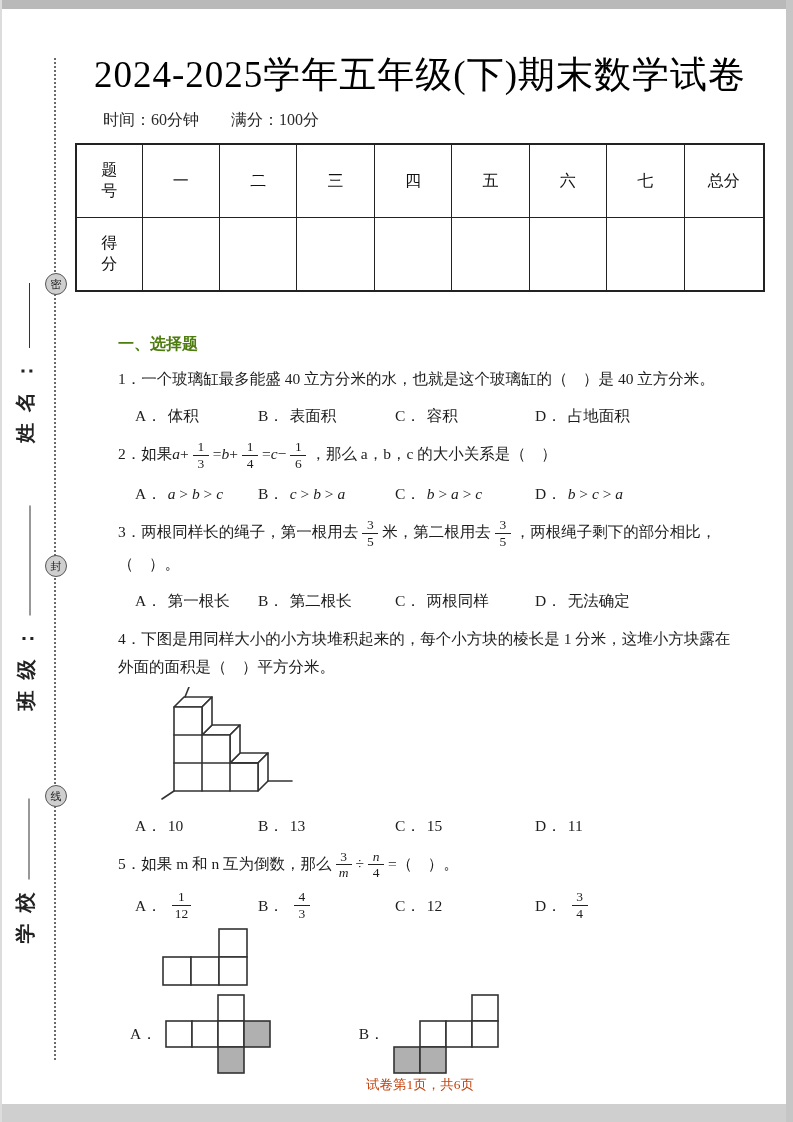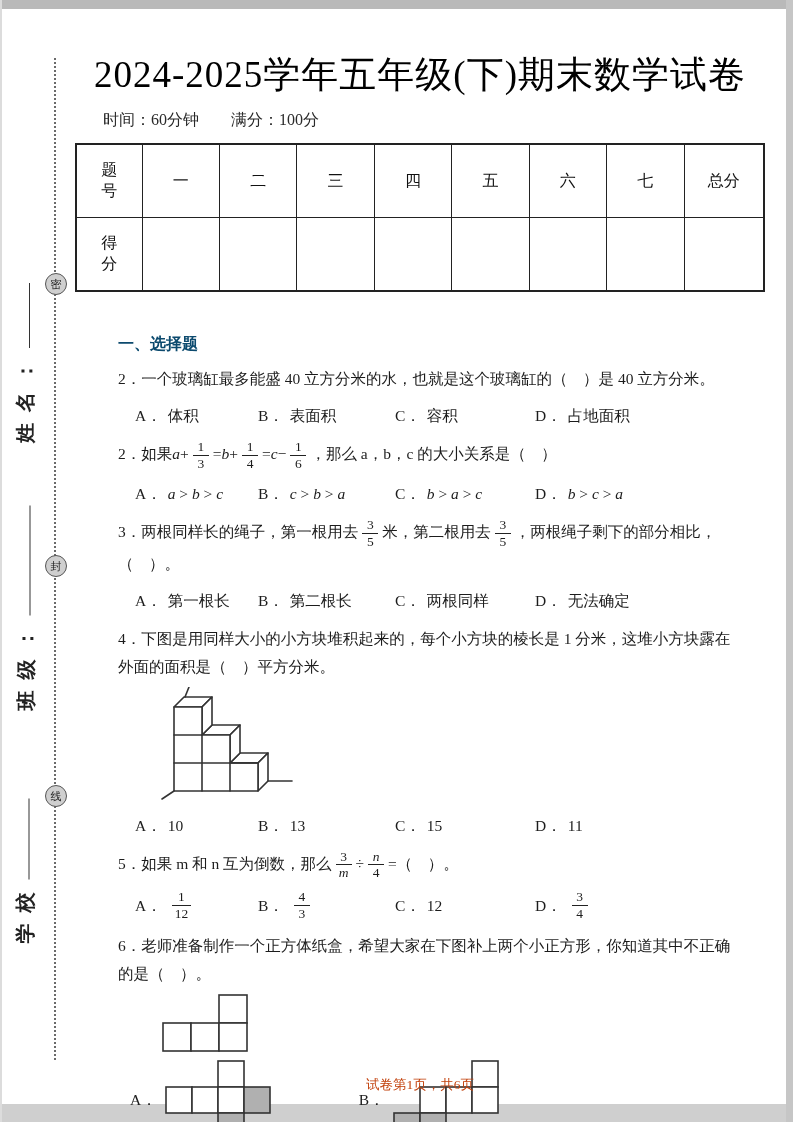--- a/index.html
+++ b/index.html
@@ -26,21 +26,21 @@
   
   .content{position:absolute;left:75px;top:0;width:690px;}
   .title{margin-top:50px;text-align:center;font-size:37px;font-weight:normal;letter-spacing:1px;color:#000;}
   .meta{margin-top:10px;font-size:16px;color:#2a2a2a;}
   .meta span{margin-left:28px;}
 
   table.score{margin-top:12px;border-collapse:collapse;width:690px;border:2px solid #222;
               font-size:16px;color:#111;}
   table.score td{border:1.2px solid #222;height:27px;text-align:center;padding:15px;}
 
-  .section-head{margin-top:42px;margin-left:43px;font-size:16px;font-weight:bold;color:#0c4a6e;}
+  .section-head{margin-top:42px;margin-left:43px;font-size:16px;font-weight:bold;color:#4d7c0f;}
   .q{margin-left:43px;margin-right:0;font-size:15.5px;line-height:1.8;color:#1c1c1c;}
   .q-text{margin-top:10px;}
   .opts{display:grid;grid-template-columns:123px 137px 140px auto;margin-top:9px;margin-left:17px;}
   .opt{display:flex;align-items:center;}
   .opt-label{margin-right:6px;}
 
   .frac{display:inline-flex;flex-direction:column;align-items:center;vertical-align:middle;
         margin:0 4px;line-height:1.1;font-size:13.5px;}
   .frac .fd{border-top:1.4px solid #222;padding:1px 3px 0 3px;min-width:10px;text-align:center;}
   .frac .fn{padding:0 3px;min-width:10px;text-align:center;}
@@ -125,21 +125,21 @@
         <td></td>
         <td></td>
         <td></td>
       </tr>
     </tbody>
       </table>
 
     <div class="section-head">一、选择题</div>
 
     <div class="q">
-      <div class="q-text">2．一个玻璃缸最多能盛 40 立方分米的水，也就是这个玻璃缸的（　）是 40 立方分米。</div>
+      <div class="q-text">1．一个玻璃缸最多能盛 40 立方分米的水，也就是这个玻璃缸的（　）是 40 立方分米。</div>
       <div class="opts">
         <span class="opt">
             <span class="opt-label">A．</span>
             <span>体积</span>
           </span>
         <span class="opt">
             <span class="opt-label">B．</span>
             <span>表面积</span>
           </span>
         <span class="opt">
@@ -290,21 +290,20 @@
             <span class="opt-label">D．</span>
             <span><span class="frac">
                 <span class="fn">3</span>
                 <span class="fd">4</span>
               </span></span>
           </span>
       </div>
     </div>
 
     <div class="q">
-      <div class="q-text">6．老师准备制作一个正方体纸盒，希望大家在下图补上两个小正方形，你知道其中不正确<br>的是（　）。</div>
       <div class="fig" style="margin-left:44px;">
         <svg viewBox="0 0 86 58" width="86" height="58">
             <rect x="57" y="1" width="28" height="28" fill="#fff" stroke="#333" stroke-width="1.6"></rect>
             <rect x="1" y="29" width="28" height="28" fill="#fff" stroke="#333" stroke-width="1.6"></rect>
             <rect x="29" y="29" width="28" height="28" fill="#fff" stroke="#333" stroke-width="1.6"></rect>
             <rect x="57" y="29" width="28" height="28" fill="#fff" stroke="#333" stroke-width="1.6"></rect>
           </svg>
       </div>
       <div class="fig-opts">
         <span class="fig-opt-label">A．</span>

